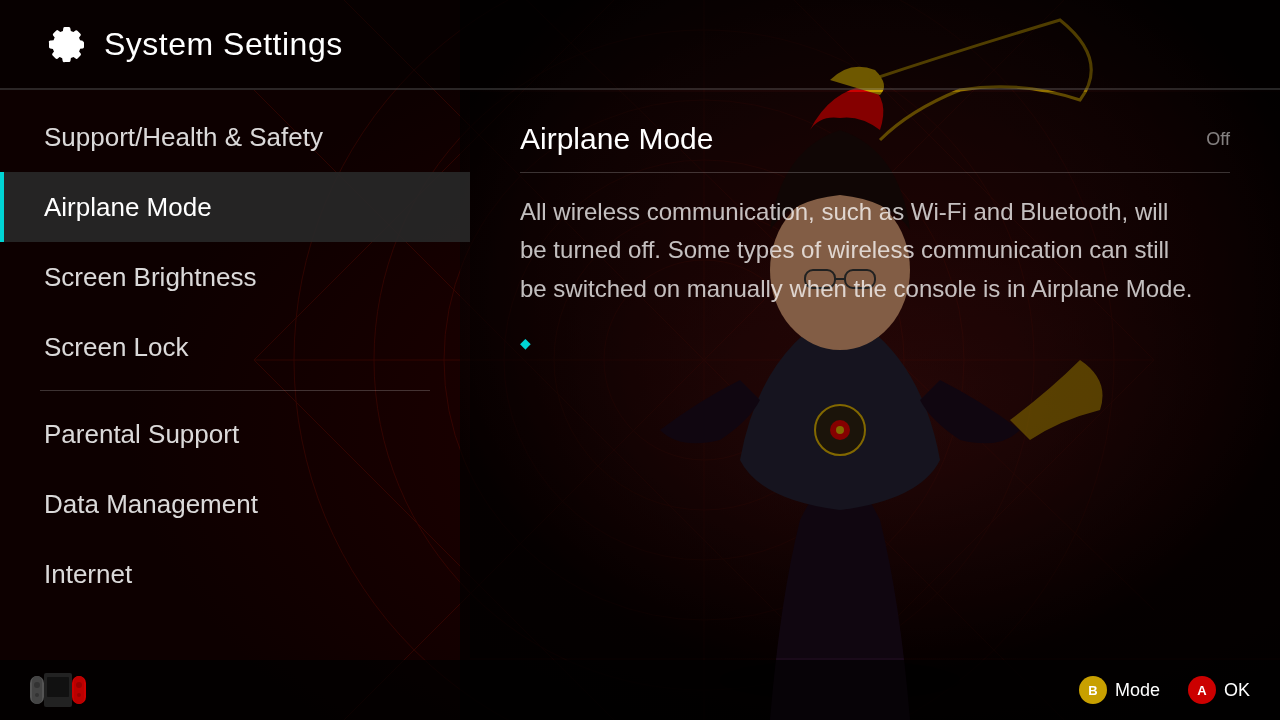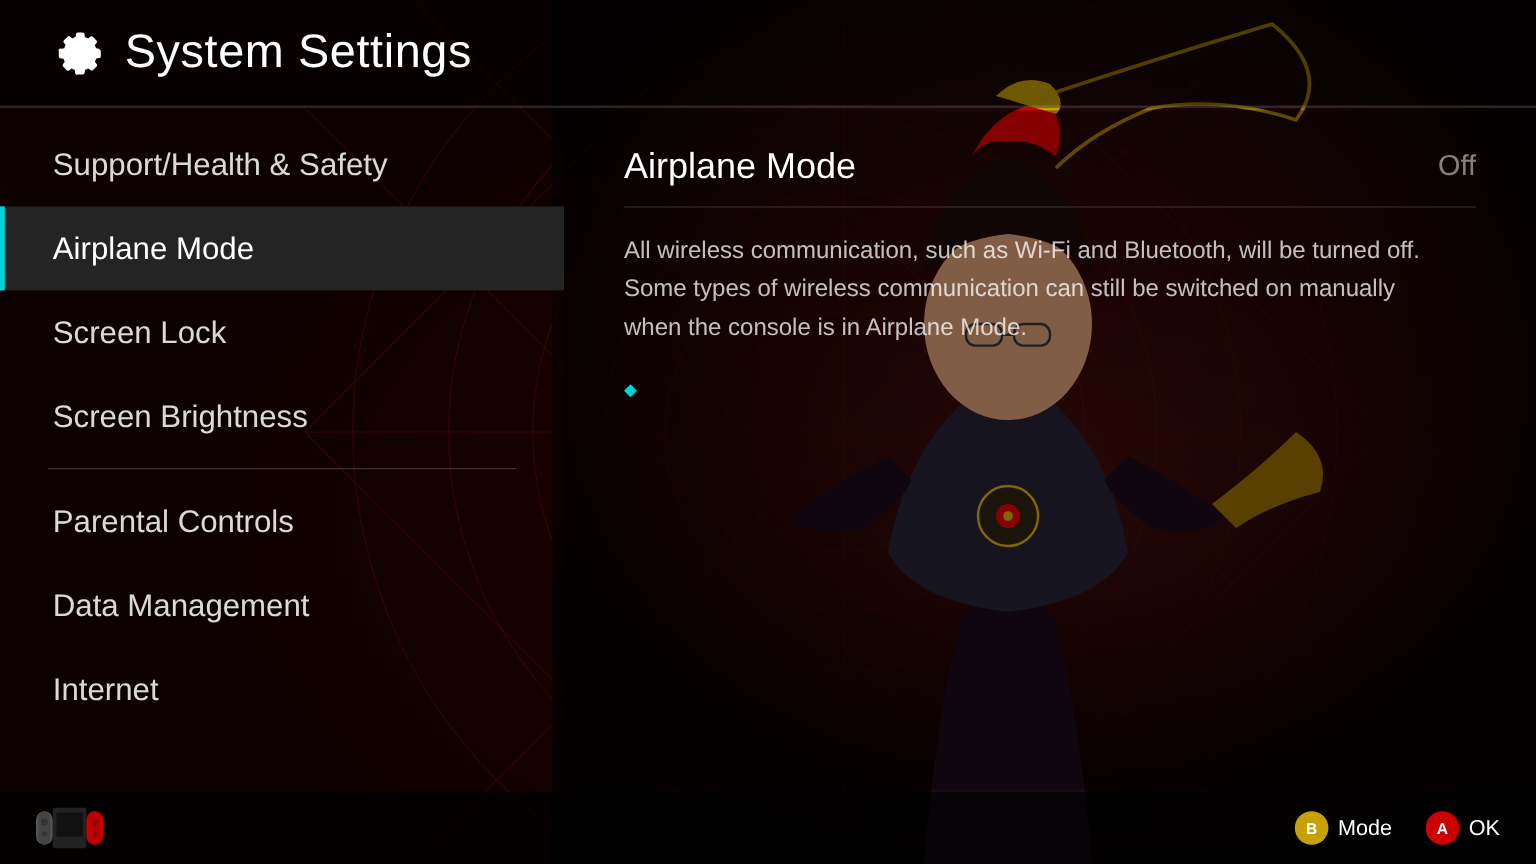--- a/index.html
+++ b/index.html
@@ -51,21 +51,21 @@
     }
 
     .header-icon {
       width: 48px;
       height: 48px;
       margin-right: 16px;
       flex-shrink: 0;
     }
 
     .header-title {
-      font-size: 39px;
+      font-size: 32px;
       font-weight: 300;
       color: #ffffff;
       letter-spacing: 0.5px;
       text-align: center;
     }
 
     
     .footer {
       position: absolute;
       bottom: 0;
@@ -176,26 +176,26 @@
       margin-bottom: 20px;
     }
 
     .content-title {
       font-size: 30px;
       font-weight: 400;
       color: #ffffff;
     }
 
     .content-status {
+      font-size: 18px;
+      color: rgba(255,255,255,0.5);
+    }
+
+    .content-description {
       font-size: 24px;
-      color: rgba(255,255,255,0.5);
-    }
-
-    .content-description {
-      font-size: 20px;
       color: rgba(255,255,255,0.75);
       line-height: 1.6;
       margin-bottom: 24px;
       max-width: 680px;
     }
 
     .content-note {
       display: flex;
       align-items: flex-start;
       gap: 10px;
@@ -311,28 +311,28 @@
 </header>
 
 <nav class="sidebar">
   <div class="sidebar-item">
     <span>Support/Health &amp; Safety</span>
   </div>
   <div class="sidebar-item active">
     <span>Airplane Mode</span>
   </div>
   <div class="sidebar-item">
+    <span>Screen Brightness</span>
+  </div>
+  <div class="sidebar-item">
     <span>Screen Lock</span>
   </div>
-  <div class="sidebar-item">
-    <span>Screen Brightness</span>
-  </div>
   <div class="sidebar-divider"></div>
   <div class="sidebar-item">
-    <span>Parental Controls</span>
+    <span>Parental Support</span>
   </div>
   <div class="sidebar-item">
     <span>Data Management</span>
   </div>
   <div class="sidebar-item">
     <span>Internet</span>
   </div>
 </nav>
 
 <main class="content">

